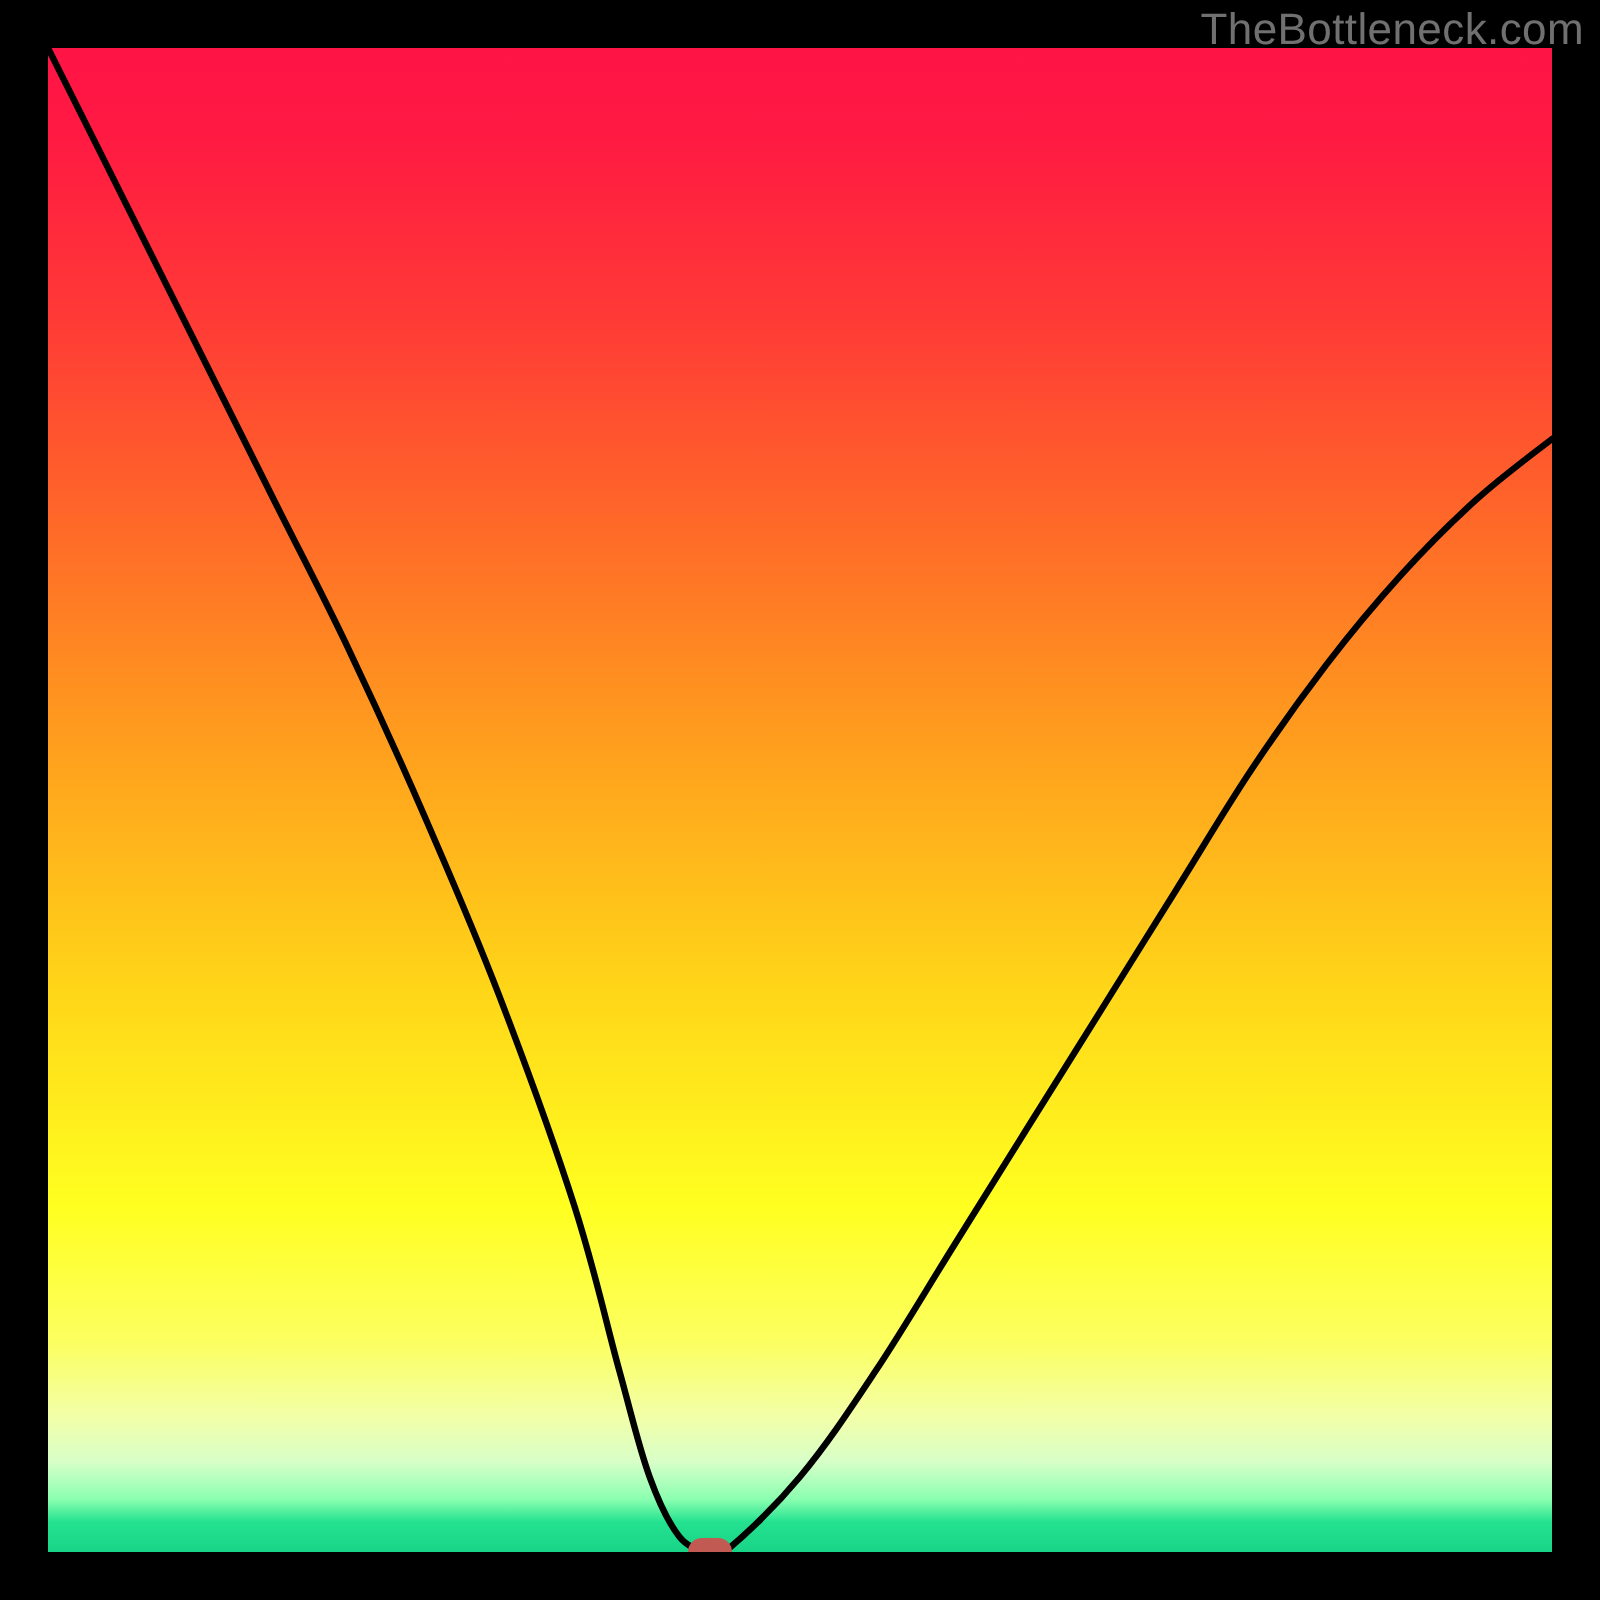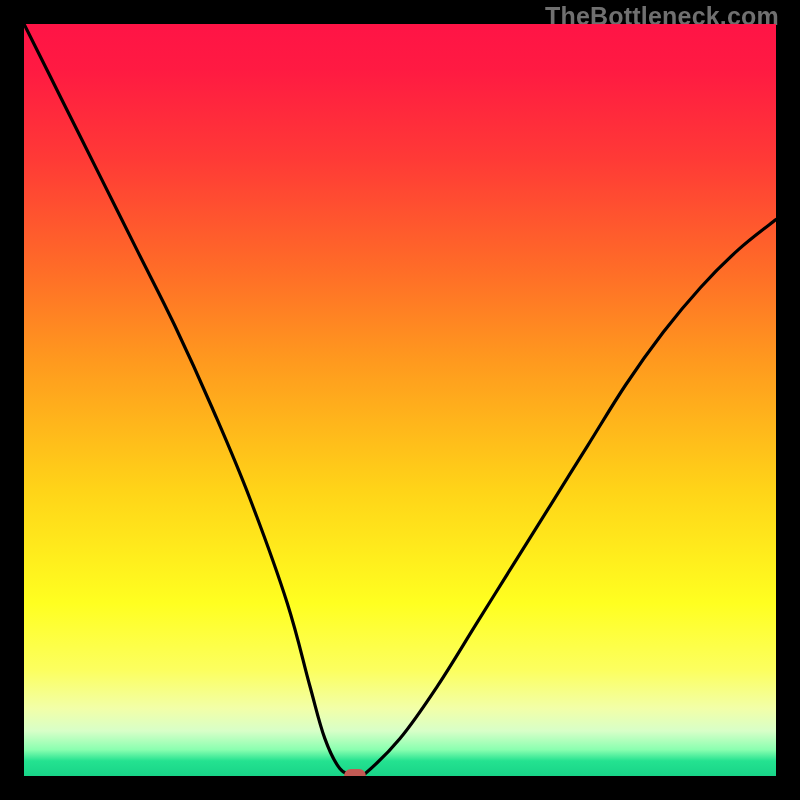--- a/index.html
+++ b/index.html
@@ -43,25 +43,25 @@
       #f2ffa8 91%,
       #d8ffc8 94%,
       #8affb0 96.5%,
       #24e290 98%,
       #18d488 100%
     );
   }
   .watermark {
     position: absolute;
     top: 2px;
-    right: 21px;
+    right: 8px;
     color: #707070;
-    font-size: 25px;
+    font-size: 22px;
     letter-spacing: 0.2px;
-    font-weight: 700;
+    font-weight: 400;
   }
   svg.curve {
     position: absolute;
     inset: 0;
   }
   .marker {
     position: absolute;
     width: 22px;
     height: 14px;
     background: #c25a54;

